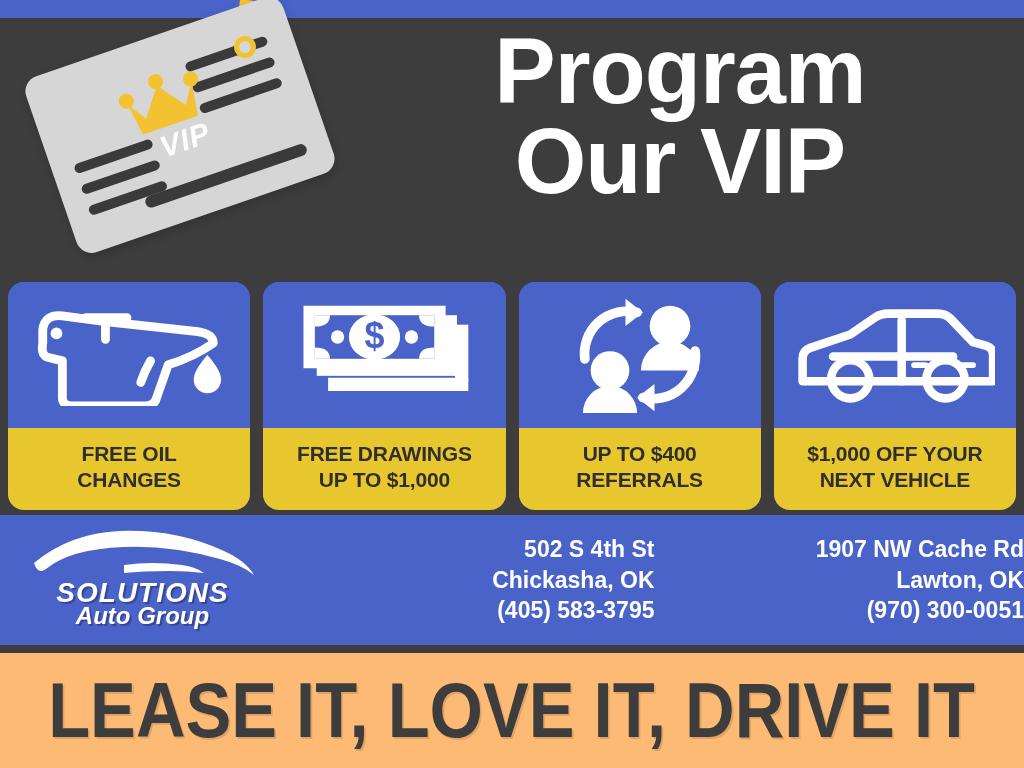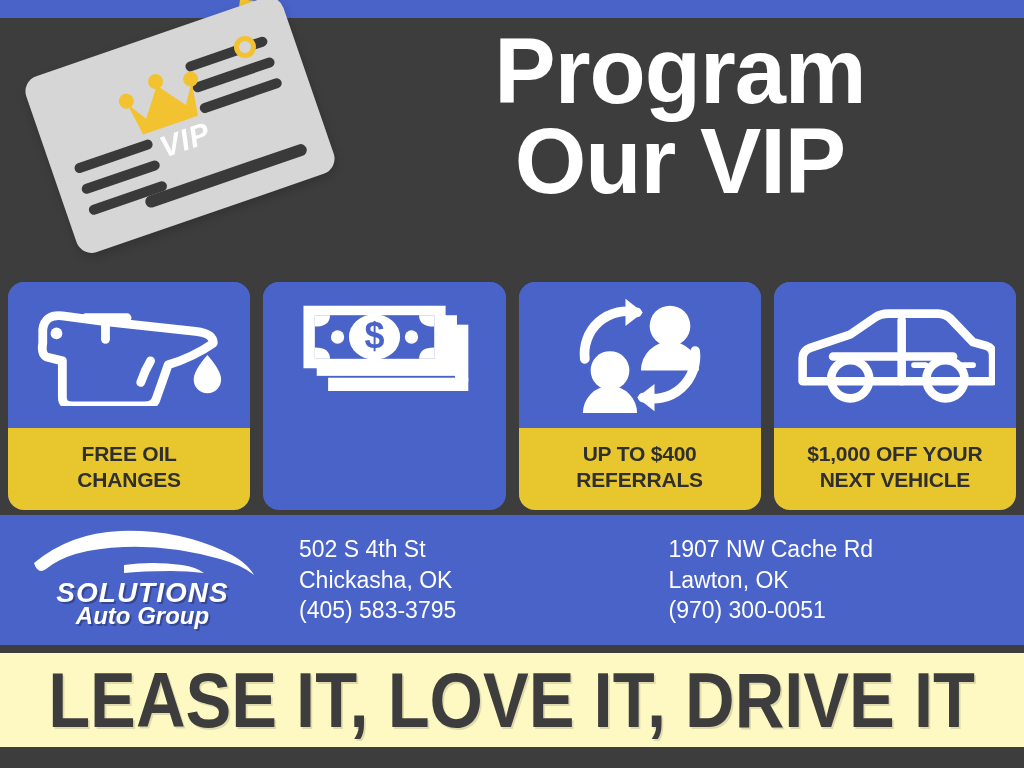--- a/index.html
+++ b/index.html
@@ -221,35 +221,36 @@
   .locations {
     flex: 1 1 auto;
     display: flex;
     height: 130px;
     align-items: center;
   }
   .loc {
     flex: 1 1 0;
     color: #ffffff;
     font-size: 23px;
-    font-weight: normal;
+    font-weight: bold;
     line-height: 1.32;
     padding-left: 14px;
     box-sizing: border-box;
     white-space: pre-line;
+    text-align: right;
   }
 
   
   .tagline-band {
     position: absolute;
     left: 0;
     top: 653px;
     width: 1024px;
-    height: 94px;
-    background: #fef9c3;
+    height: 115px;
+    background: #fdba74;
     display: flex;
     align-items: center;
     justify-content: center;
   }
   .tagline {
     color: #3d3d3d;
     font-size: 78px;
     font-weight: bold;
     letter-spacing: 0px;
     transform: scaleX(0.88);
@@ -326,20 +327,22 @@
           <path d="M22 18 h16 q0 12 -16 12 z" fill="#ffffff"></path>
           <path d="M148 18 h-16 q0 12 16 12 z" fill="#ffffff"></path>
           <path d="M22 64 h16 q0 -12 -16 -12 z" fill="#ffffff"></path>
           <path d="M148 64 h-16 q0 -12 16 -12 z" fill="#ffffff"></path>
           <ellipse cx="85" cy="41" rx="27" ry="24" fill="#ffffff"></ellipse>
           <text x="85" y="53" font-family="'Liberation Sans', sans-serif" font-size="38" font-weight="bold" fill="#4a63c8" text-anchor="middle">$</text>
           <circle cx="46" cy="41" r="7" fill="#ffffff"></circle>
           <circle cx="124" cy="41" r="7" fill="#ffffff"></circle>
         </svg>
       </div>
+      <div class="card-label">FREE DRAWINGS
+UP TO $1,000</div>
     </div>
 
     <div class="card">
       <div class="card-icon">
         <svg viewBox="0 0 150 124" width="146" height="120" aria-hidden="true">
           <circle cx="44" cy="78" r="20" fill="#ffffff"></circle>
           <path d="M16 122 a28 28 0 0 1 56 0 z" fill="#ffffff"></path>
           <circle cx="106" cy="32" r="21" fill="#ffffff"></circle>
           <path d="M76 78 a30 30 0 0 1 60 0 z" fill="#ffffff"></path>
           <path d="M18 66 a44 44 0 0 1 54 -48" fill="none" stroke="#ffffff" stroke-width="10" stroke-linecap="round"></path>

